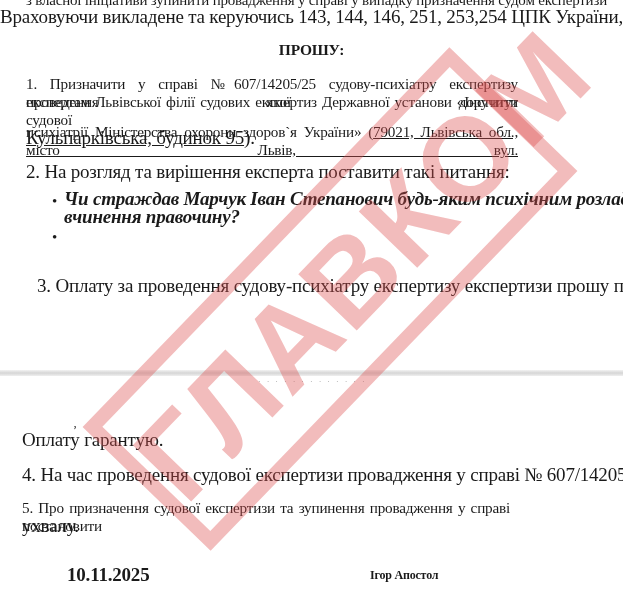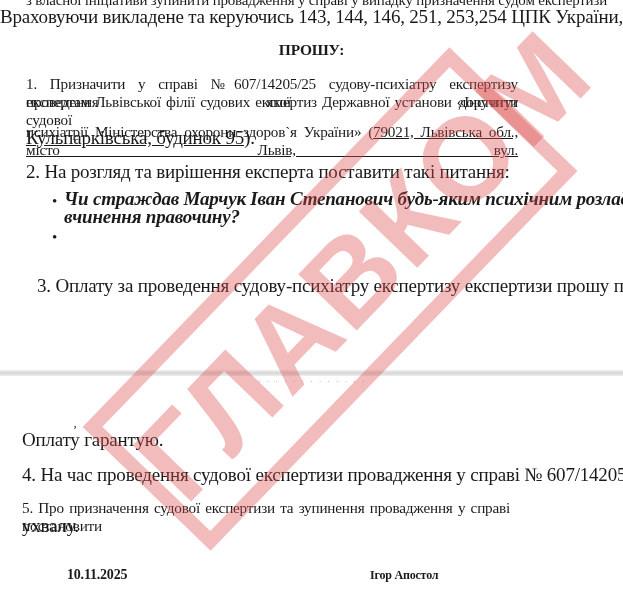--- a/index.html
+++ b/index.html
@@ -64,17 +64,17 @@
   <div class="fold-ghost">· · ·  · · · · · · ·  · · ·</div>
 
   <div class="accent-mark">’</div>
   <div class="line" style="left:22px; top:431px;">Оплату гарантую.</div>
 
   <div class="line" style="left:22px; top:466px;">4. На час проведення судової експертизи провадження у справі № 607/14205/25 зупинити.</div>
 
   <div class="justify" style="left:22px; top:499px; width:488px;">5. Про призначення судової експертизи та зупинення провадження у справі постановити</div>
   <div class="line" style="left:22px; top:517px;">ухвалу.</div>
 
-  <div class="line bold" style="left:67px; top:566px; font-size:14px;">10.11.2025</div>
+  <div class="line bold" style="left:67px; top:566px; font-size:19px;">10.11.2025</div>
   <div class="line bold" style="left:370px; top:566px; font-size:12px;">Ігор Апостол</div>
 
   <div class="watermark">ГЛАВКОМ</div>
 </div>
 
 </body></html>

